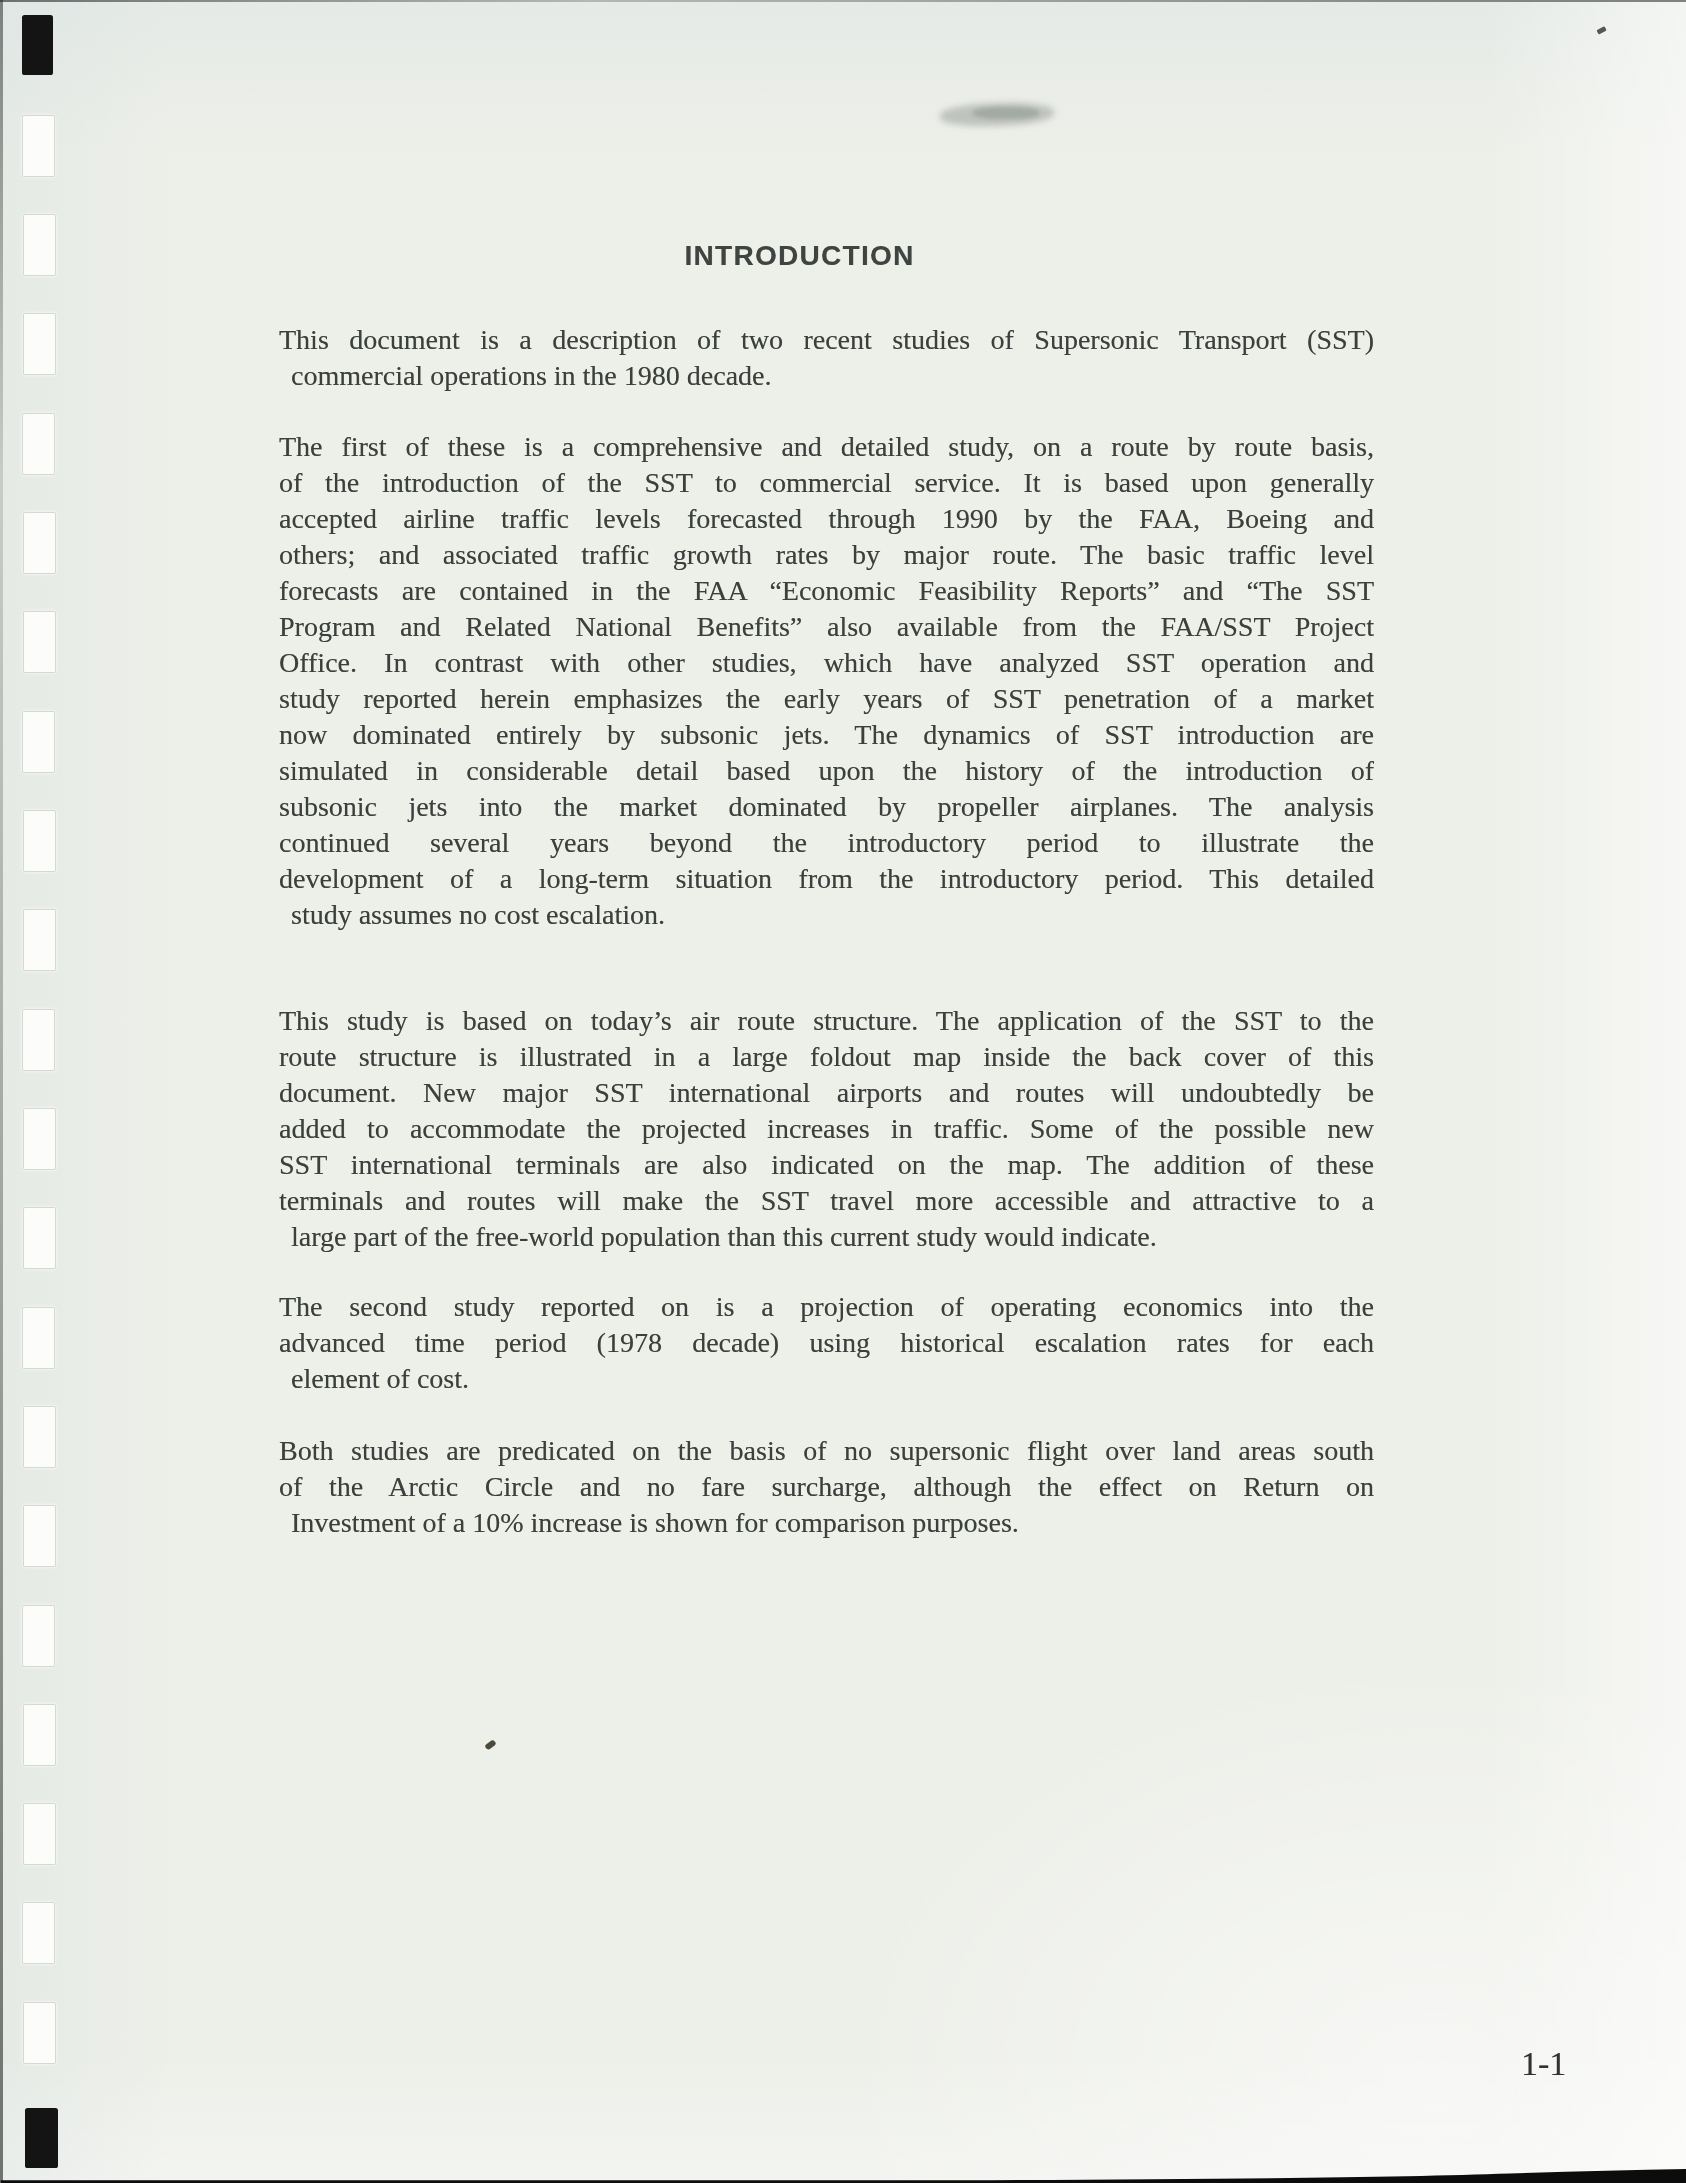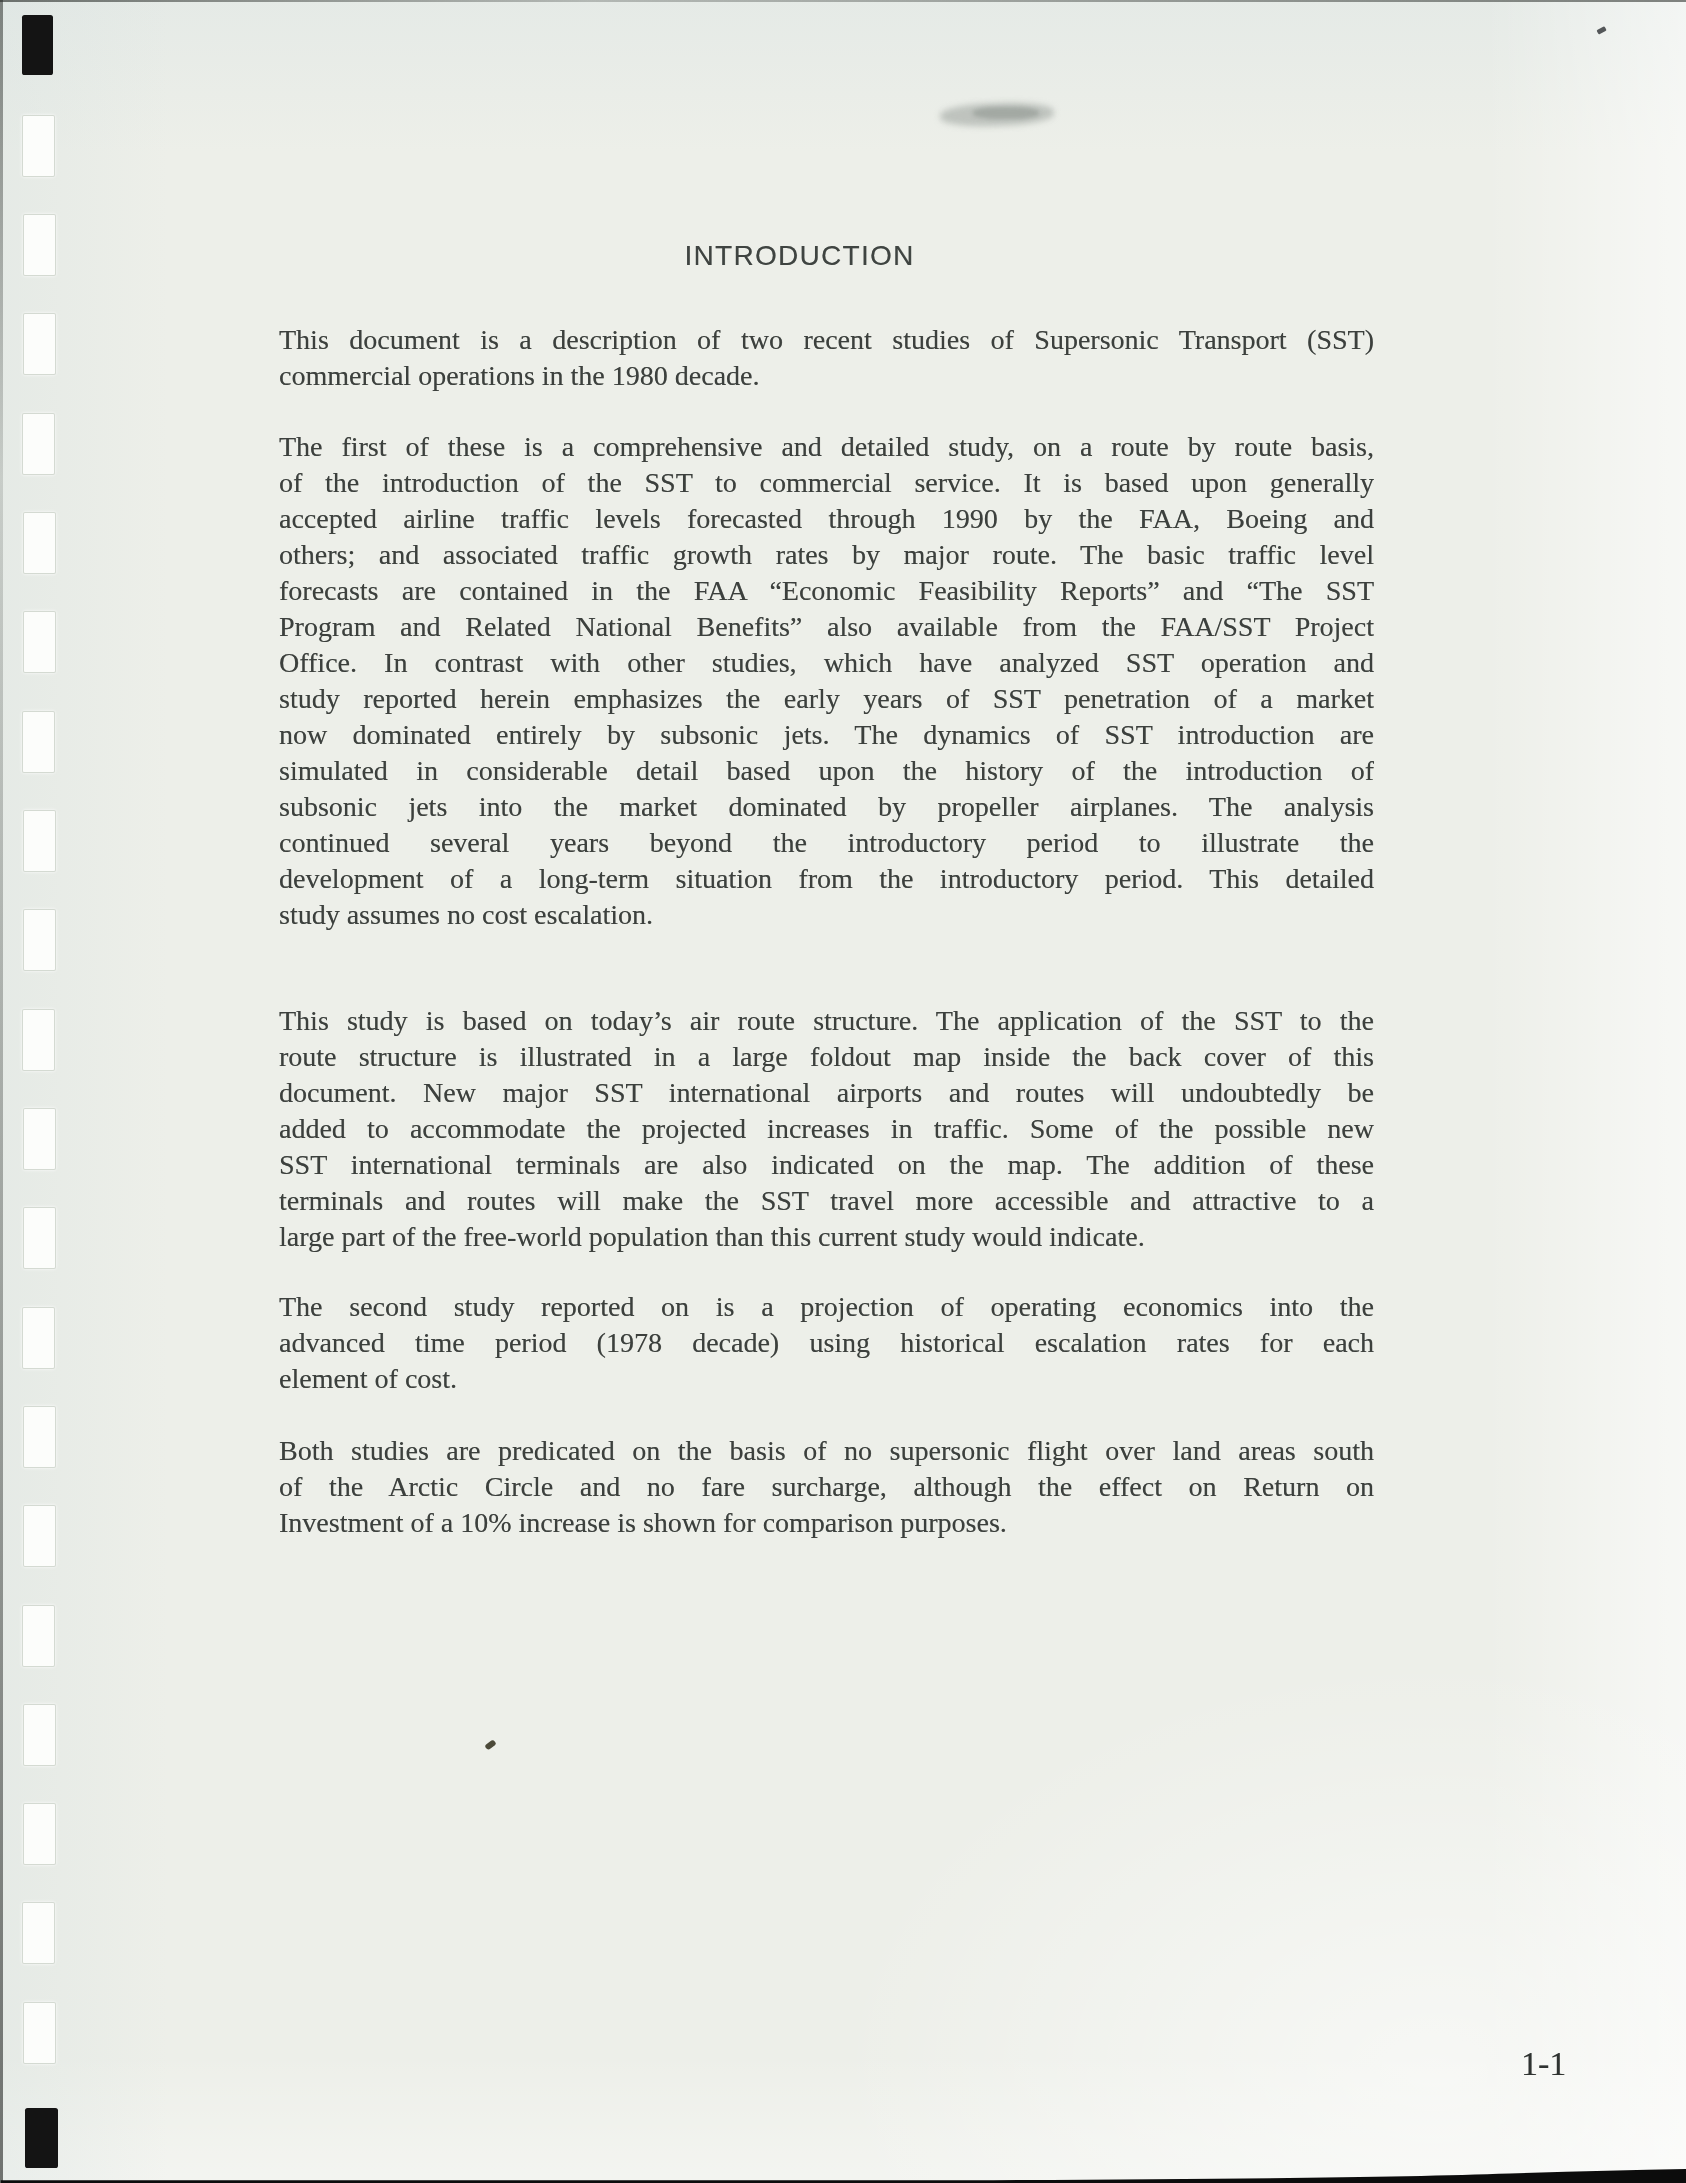--- a/index.html
+++ b/index.html
@@ -30,32 +30,32 @@
   .hole{position:absolute;left:22px;width:31px;height:60px;
     background:var(--hole);border:0.7px solid rgba(165,175,160,.45);
     border-radius:2px;box-shadow:0 0 3.3px rgba(255,255,255,.9);}
   .mark{position:absolute;background:var(--mark);border-radius:2.6px;}
   .mark-top{left:22px;top:15.2px;width:31px;height:60px;}
   .mark-bottom{left:24.5px;top:2108px;width:33px;height:60px;}
   .title{
     position:absolute;left:252px;top:241px;width:1095px;
     text-align:center;
     font-family:"Liberation Sans", sans-serif;
-    font-weight:normal;font-size:28px;line-height:30.5px;letter-spacing:1.3px;
+    font-weight:bold;font-size:28px;line-height:30.5px;letter-spacing:1.3px;
     color:#3f4441;
     text-shadow:0.3px 0.3px 0.5px rgba(63,68,65,.45);
   }
   .para{
     position:absolute;left:279px;width:1095px;
     color:var(--ink);font-size:28px;line-height:36px;
     text-align:justify;
     text-shadow:0.2px 0.2px 0.5px rgba(60,64,61,.5);
   }
   .para .tline{height:36px;text-align:justify;text-align-last:justify;overflow:hidden;white-space:nowrap;}
-  .para .tline.last{text-align-last:left;}
+  .para .tline.last{text-align-last:left;margin-left:12px;}
   .p1{top:322px;} .p2{top:429px;} .p3{top:1003px;} .p4{top:1289px;} .p5{top:1433px;}
   .pagenum{
     position:absolute;left:1521px;top:2046px;
     font-size:34px;line-height:36px;color:#2f3331;
     text-shadow:0.2px 0.2px 0.5px rgba(47,51,49,.5);
   }
   .smudge{position:absolute;left:940px;top:103px;width:114px;height:22.5px;
     background:rgba(118,126,120,.38);filter:blur(3.3px);border-radius:45%;transform:rotate(-2deg);}
   .smudge-core{position:absolute;left:973px;top:107px;width:66px;height:12px;
     background:rgba(100,108,102,.30);filter:blur(2px);border-radius:40%;}

